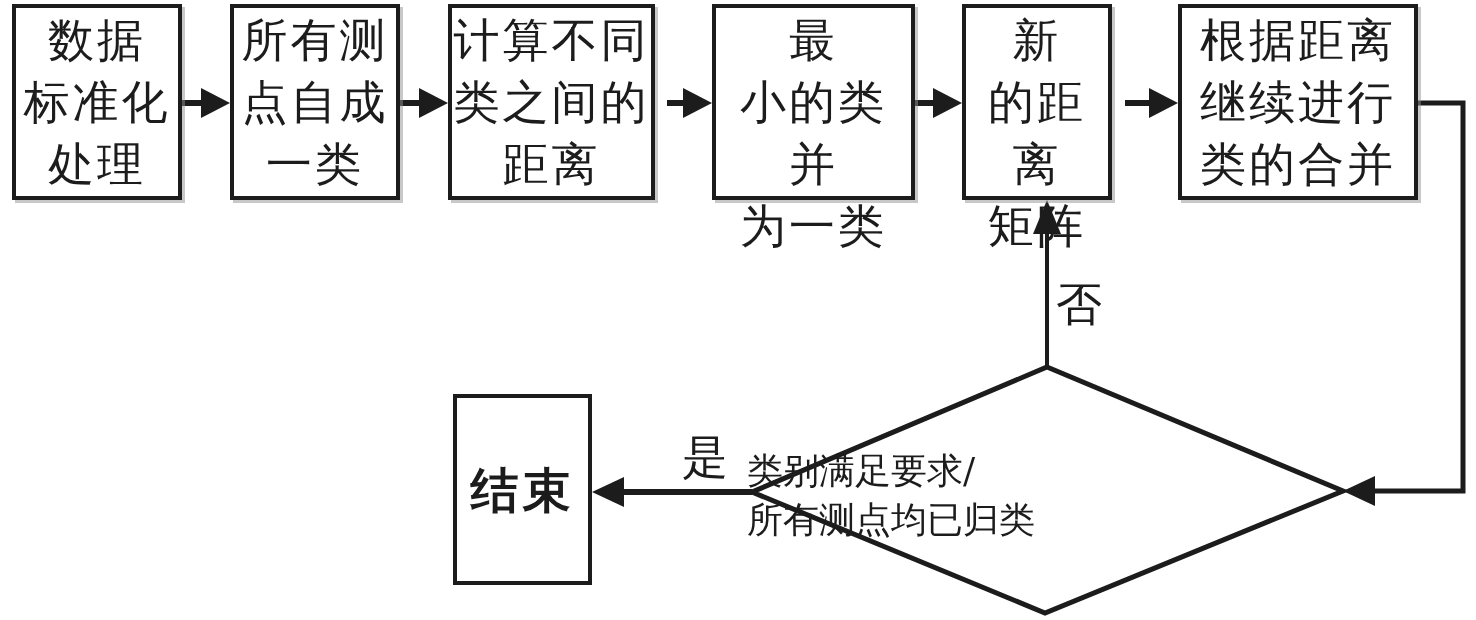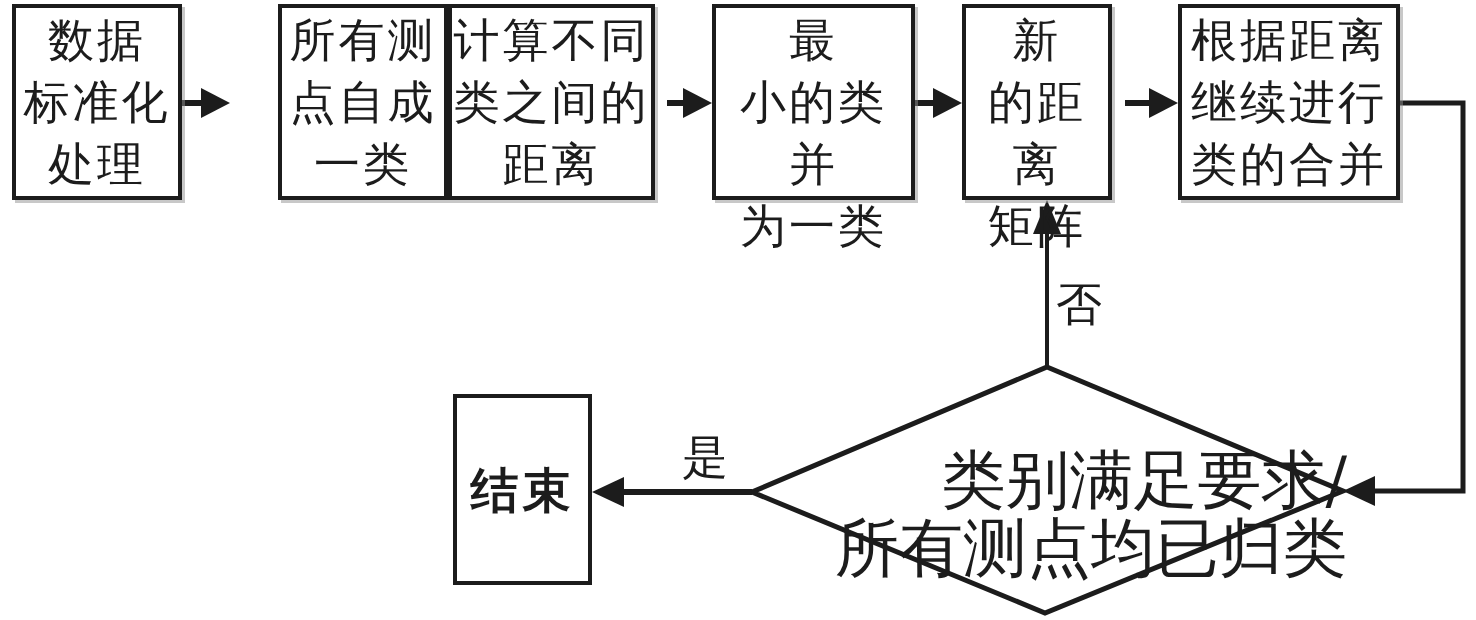--- a/index.html
+++ b/index.html
@@ -58,24 +58,24 @@
   #terminal-box .box-text {
     font-size: 48px;
     letter-spacing: 4px;
     font-weight: bold;
   }
   #decision-text {
     position: absolute;
     left: 747px;
     top: 446px;
     width: 600px;
-    text-align: right;
+    text-align: left;
     white-space: pre-line;
-    font-size: 64px;
-    line-height: 68px;
+    font-size: 36px;
+    line-height: 49px;
     letter-spacing: 0;
   }
   .edge-label {
     position: absolute;
     font-size: 46px;
     line-height: 46px;
   }
   #label-no {
     left: 1056px;
     top: 281px;
@@ -148,21 +148,21 @@
       <polygon class="arrowhead" points="592,492 624,477 624,507"></polygon>
     </g>
   </svg>
 
   <div class="step-box" style="left:12px; width:170px;text-align:center;">
     <div class="box-text">数据
 标准化
 处理</div>
   </div>
 
-  <div class="step-box" style="left:230px; width:170px;margin-left:48px;">
+  <div class="step-box" style="left:230px; width:170px;">
     <div class="box-text">所有测
 点自成
 一类</div>
   </div>
 
   <div class="step-box" style="left:448px; width:207px;">
     <div class="box-text">计算不同
 类之间的
 距离</div>
   </div>
@@ -172,21 +172,21 @@
 小的类并
 为一类</div>
   </div>
 
   <div class="step-box" style="left:962px; width:150px;justify-content:center;">
     <div class="box-text">求解新
 的距离
 矩阵</div>
   </div>
 
-  <div class="step-box" style="left:1178px; width:222px;">
+  <div class="step-box" style="left:1178px; width:240px;">
     <div class="box-text">根据距离
 继续进行
 类的合并</div>
   </div>
 
   <div id="decision-text">类别满足要求/
 所有测点均已归类</div>
 
   <div id="terminal-box">
     <div class="box-text">结束</div>

